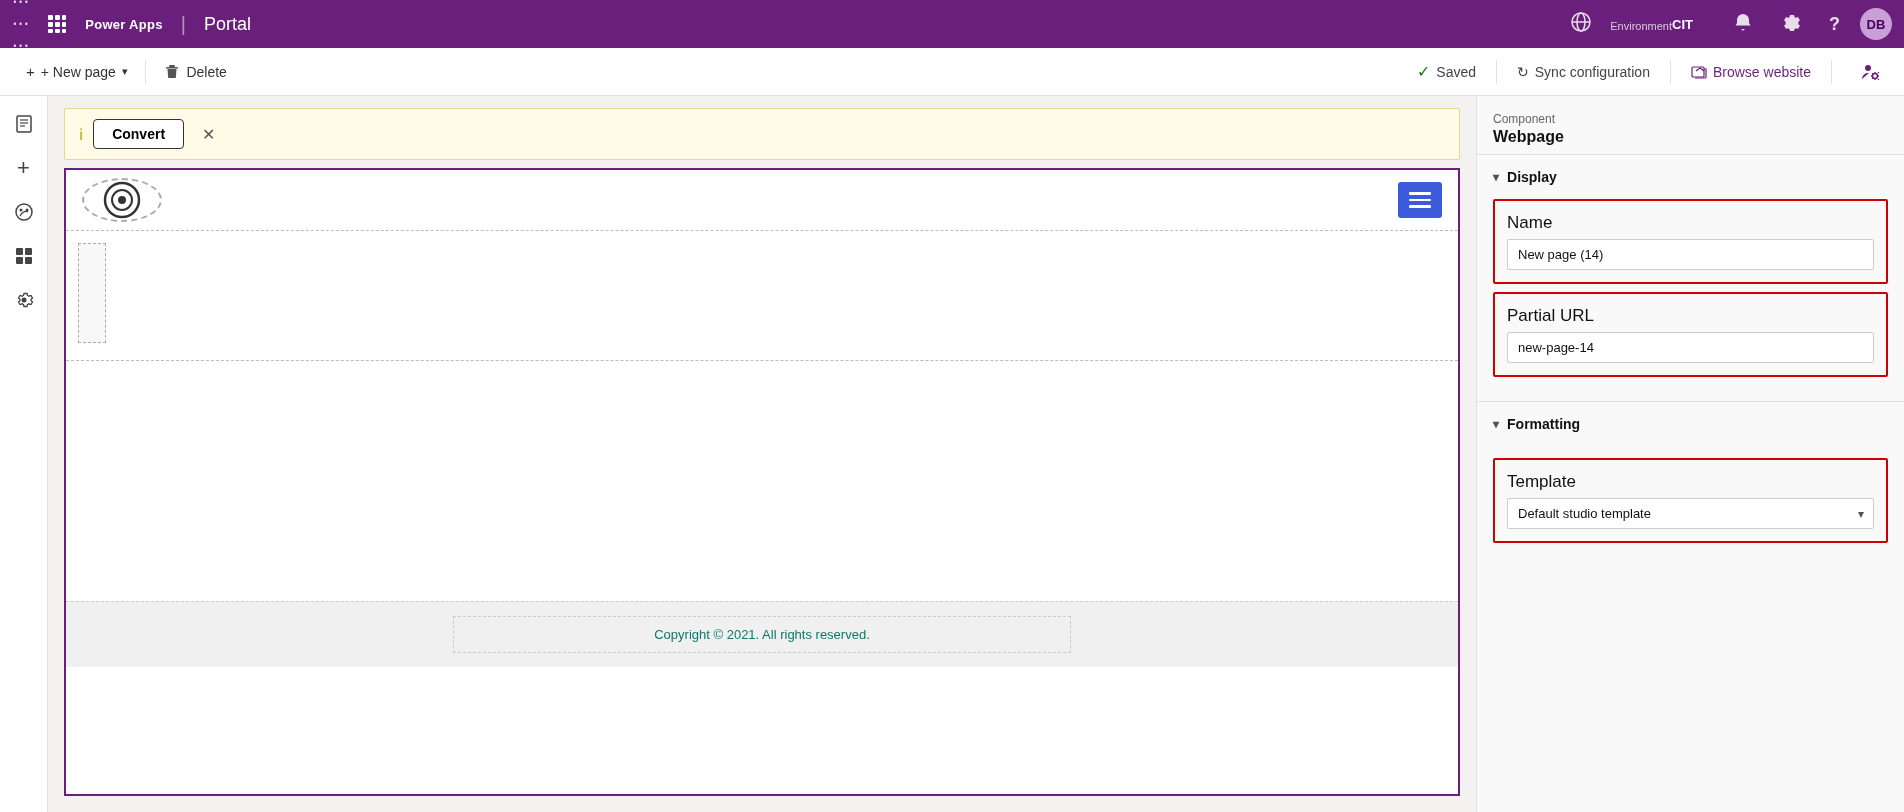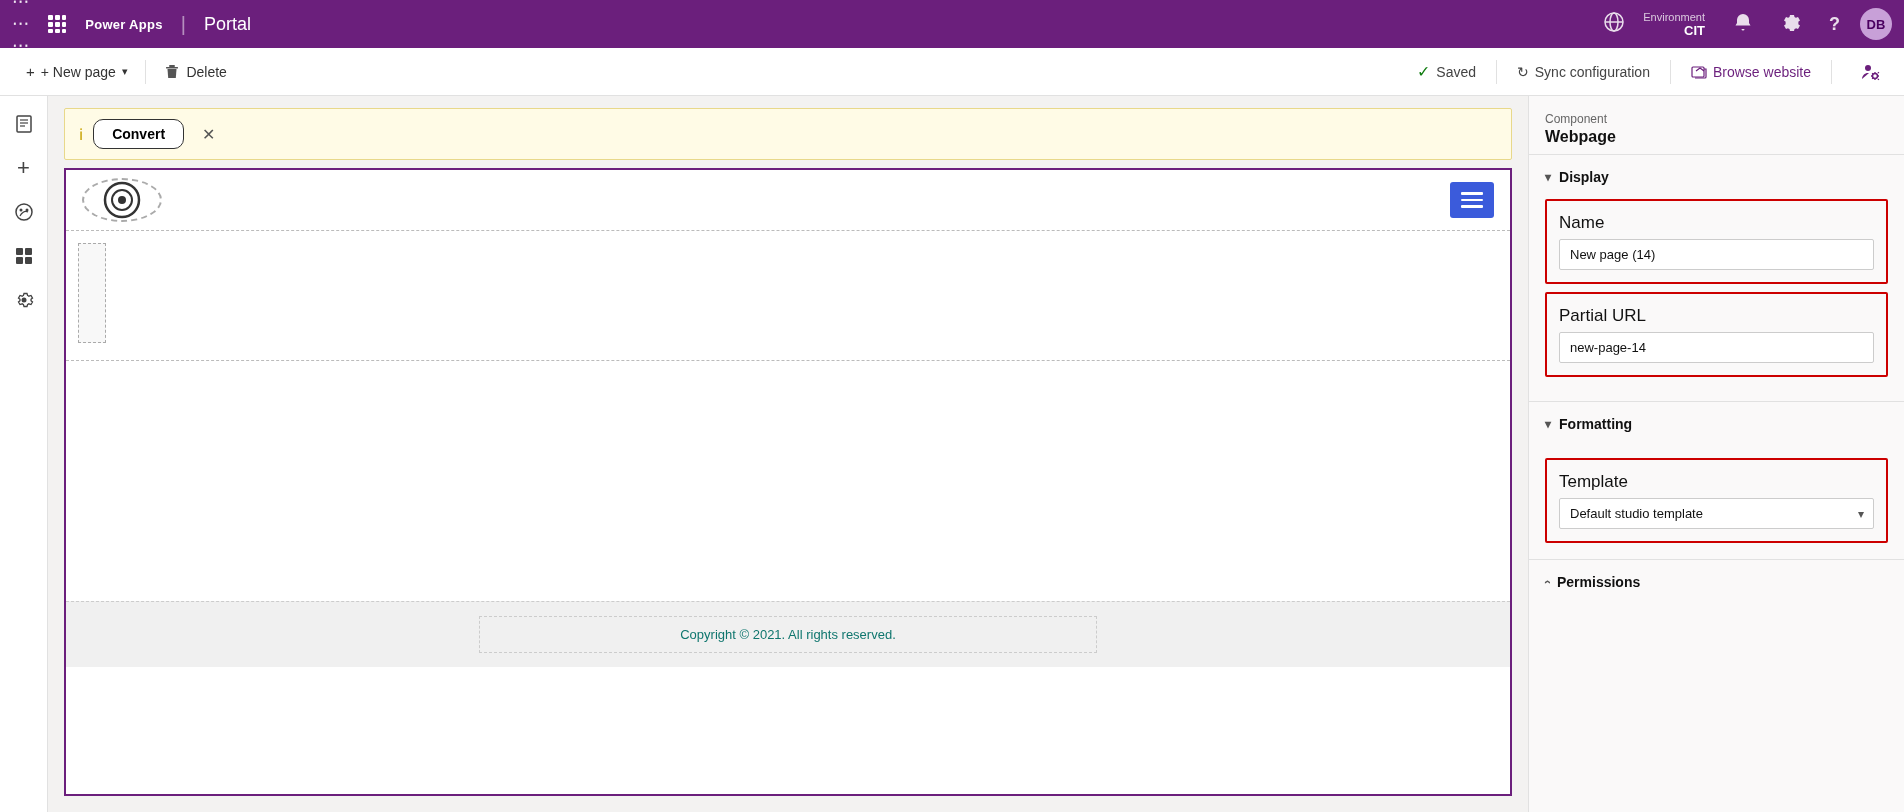--- a/index.html
+++ b/index.html
@@ -13,21 +13,21 @@
       align-items: center;
       padding: 0 12px;
       color: white;
       gap: 12px;
     }
     .nav-grid-icon { font-size: 18px; margin-right: 6px; opacity: 0.9; }
     .nav-title { font-size: 13px; font-weight: 600; letter-spacing: 0.3px; }
     .nav-separator { color: rgba(255,255,255,0.5); font-size: 20px; margin: 0 6px; }
     .nav-portal { font-size: 18px; font-weight: 400; }
     .nav-spacer { flex: 1; }
-    .nav-env { display: flex; flex-direction: column; align-items: flex-end; margin-right: 8px; font-size: 12px; }
+    .nav-env { display: flex; align-items: flex-end; margin-right: 20px; font-size: 12px; }
     .nav-env-label { opacity: 0.75; font-size: 11px; }
     .nav-env-name { font-size: 13px; font-weight: 600; }
     .nav-icon-btn {
       background: none; border: none; color: white; cursor: pointer;
       font-size: 18px; padding: 4px 8px; opacity: 0.85;
       data-interactable: true;
     }
     .nav-avatar {
       width: 32px; height: 32px; border-radius: 50%;
       background: #c8a0d8; color: #4a0060; font-weight: 700;
@@ -103,21 +103,21 @@
       align-items: center;
       gap: 10px;
       border-radius: 2px;
     }
     .notif-icon { color: #c7a200; font-size: 16px; flex-shrink: 0; }
     .notif-text { font-size: 13px; color: #333; flex: 1; }
     .notif-link { color: #6b1f7c; text-decoration: underline; cursor: pointer; }
     .notif-convert-btn {
       background: white; border: 1.5px solid #333;
       padding: 6px 18px; font-size: 14px; font-weight: 600;
-      cursor: pointer; border-radius: 10px;
+      cursor: pointer; border-radius: 4px;
       white-space: nowrap;
     }
     .notif-close { background: none; border: none; font-size: 16px; cursor: pointer; color: #555; margin-left: 8px; }
 
     
     .page-canvas {
       margin: 0 16px 16px 16px;
       background: white;
       border: 2px solid #6b1f7c;
       flex: 1;
@@ -175,21 +175,21 @@
     .canvas-footer {
       background: #f0f0f0;
       border-top: 1px dashed #ccc;
       padding: 14px 16px;
       text-align: center;
     }
     .canvas-footer-text { font-size: 13px; color: #0f766e; border: 1px dashed #ccc; padding: 10px 200px; display: inline-block; }
 
     
     .right-panel {
-      width: 376px;
+      width: 428px;
       background: #faf9f9;
       border-left: 1px solid #e1e1e1;
       overflow-y: auto;
       padding: 0;
     }
     .panel-header {
       padding: 16px 16px 8px 16px;
     }
     .panel-component-label { font-size: 12px; color: #666; margin-bottom: 2px; }
     .panel-component-title { font-size: 16px; font-weight: 600; color: #111; }
@@ -442,21 +442,15 @@
               <option>Home</option>
               <option>Blog</option>
               <option>Landing</option>
             </select>
             <span class="field-select-chevron" data-interactable="false">▾</span>
           </div>
         </div>
       </div>
     </div>
 
-    <div class="panel-section" data-interactable="false">
-      <div class="panel-section-header" data-interactable="true">
-        <span class="chevron" data-interactable="false" style="transform:rotate(-90deg);display:inline-block;">›</span>
-        <span data-interactable="false">Permissions</span>
-      </div>
-    </div>
 
   </div>
 </div>
 
 </body></html>

